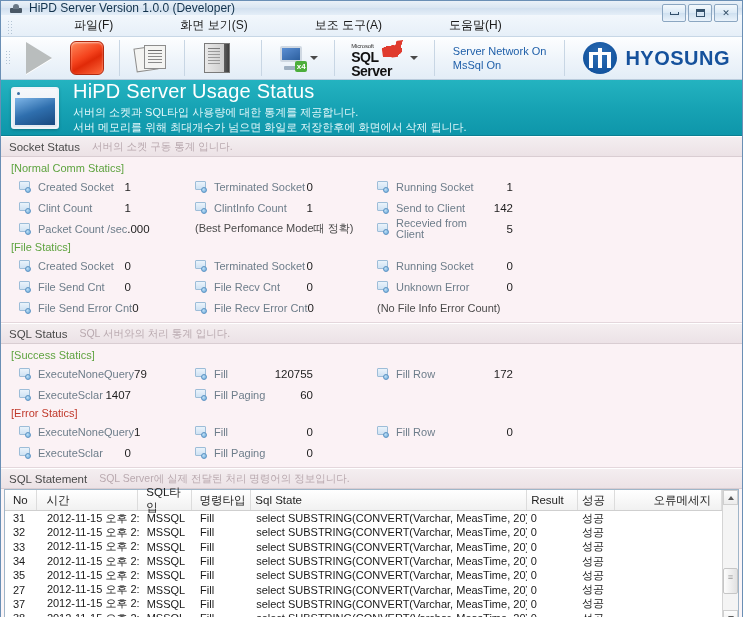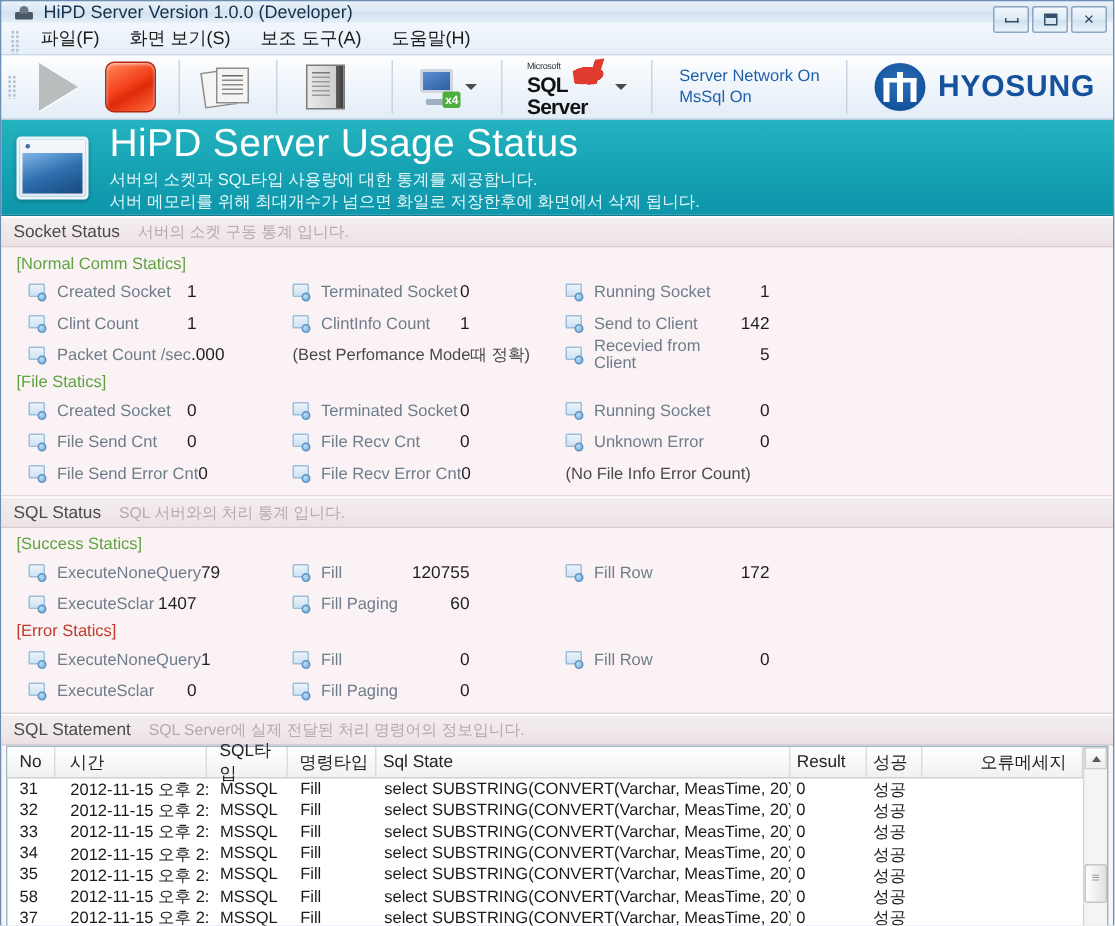--- a/index.html
+++ b/index.html
@@ -51,20 +51,21 @@
   .gl-min { width: 9px; height: 3px; border: 1px solid #33506b; border-top: none; }
   .gl-max { width: 9px; height: 8px; border: 1px solid #33506b; }
   .gl-max::before { content:""; display:block; width:100%; height:2px; background:#33506b; }
   .gl-close { font-size: 11px; }
   
   .menubar {
     height: 22px; display: flex; align-items: flex-end;
     background: linear-gradient(180deg,#f2f7fc 0%, #e6eff8 100%);
     border-bottom: 1px solid #c7d7e6;
     padding-left: 6px;
+    gap: 47px;
   }
   .grip { width: 6px; height: 16px; margin-right: 4px;
     background-image: radial-gradient(#b3c4d4 40%, transparent 41%);
     background-size: 3px 3px; }
   .menu-item { padding: 2px 10px; font-size: 12px; color: #1b1b1b; white-space: nowrap; cursor: default; }
   
   .toolbar {
     height: 52px; display: flex; align-items: center;
     background: linear-gradient(180deg,#fdfeff 0%, #eef4fa 55%, #e3edf7 100%);
     border-bottom: 1px solid #b9cbdc;
@@ -128,21 +129,21 @@
     display: flex; align-items: center; padding: 0 10px; gap: 14px;
     border-bottom: 1px solid #0b7f92;
   }
   .banner-ico { width: 48px; height: 42px; flex: none;
     background: linear-gradient(180deg,#f5f8fb 0%, #e2e9f0 100%);
     border: 2px solid #eef4f9; border-radius: 3px; position: relative;
     box-shadow: 0 1px 3px rgba(0,0,0,.25); }
   .banner-ico::before { content:""; position:absolute; left:2px; top:9px; right:2px; bottom:2px;
     background: linear-gradient(160deg,#7fb6e8 0%, #2f6fae 50%, #18497f 100%); }
   .banner-ico::after { content:""; position:absolute; left:4px; top:3px; width:3px; height:3px; border-radius:50%; background:#3a6fa5; }
-  .banner-title { font-size: 26px; color: #ffffff; font-weight: normal; letter-spacing: .2px; margin-bottom: 2px; }
+  .banner-title { font-size: 20px; color: #ffffff; font-weight: normal; letter-spacing: .2px; margin-bottom: 2px; }
   .banner-sub { font-size: 11px; color: #e2f7fa; line-height: 15px; }
   
   .content { flex: 1; background: #fbf5f7; display:flex; flex-direction: column; }
   .sec-header {
     height: 21px; display:flex; align-items:center; gap: 12px;
     background: linear-gradient(180deg,#f4eef0 0%, #ece2e6 100%);
     border-top: 1px solid #ffffff; border-bottom: 1px solid #d9cdd2;
     padding-left: 8px;
   }
   .sec-title { font-size: 11.5px; color: #4a4a4a; }
@@ -623,21 +624,21 @@
               <div class="gc w-no">35</div>
               <div class="gc w-time">2012-11-15 오후 2:57</div>
               <div class="gc w-type">MSSQL</div>
               <div class="gc w-cmd">Fill</div>
               <div class="gc w-sql">select SUBSTRING(CONVERT(Varchar, MeasTime, 20), 1, 10) as Dates, COU...</div>
               <div class="gc w-res">0</div>
               <div class="gc w-ok">성공</div>
               <div class="gc w-err"></div>
             </div>
             <div class="grow">
-              <div class="gc w-no">58</div>
+              <div class="gc w-no">27</div>
               <div class="gc w-time">2012-11-15 오후 2:57</div>
               <div class="gc w-type">MSSQL</div>
               <div class="gc w-cmd">Fill</div>
               <div class="gc w-sql">select SUBSTRING(CONVERT(Varchar, MeasTime, 20), 1, 10) as Dates, COU...</div>
               <div class="gc w-res">0</div>
               <div class="gc w-ok">성공</div>
               <div class="gc w-err"></div>
             </div>
             <div class="grow">
               <div class="gc w-no">37</div>

